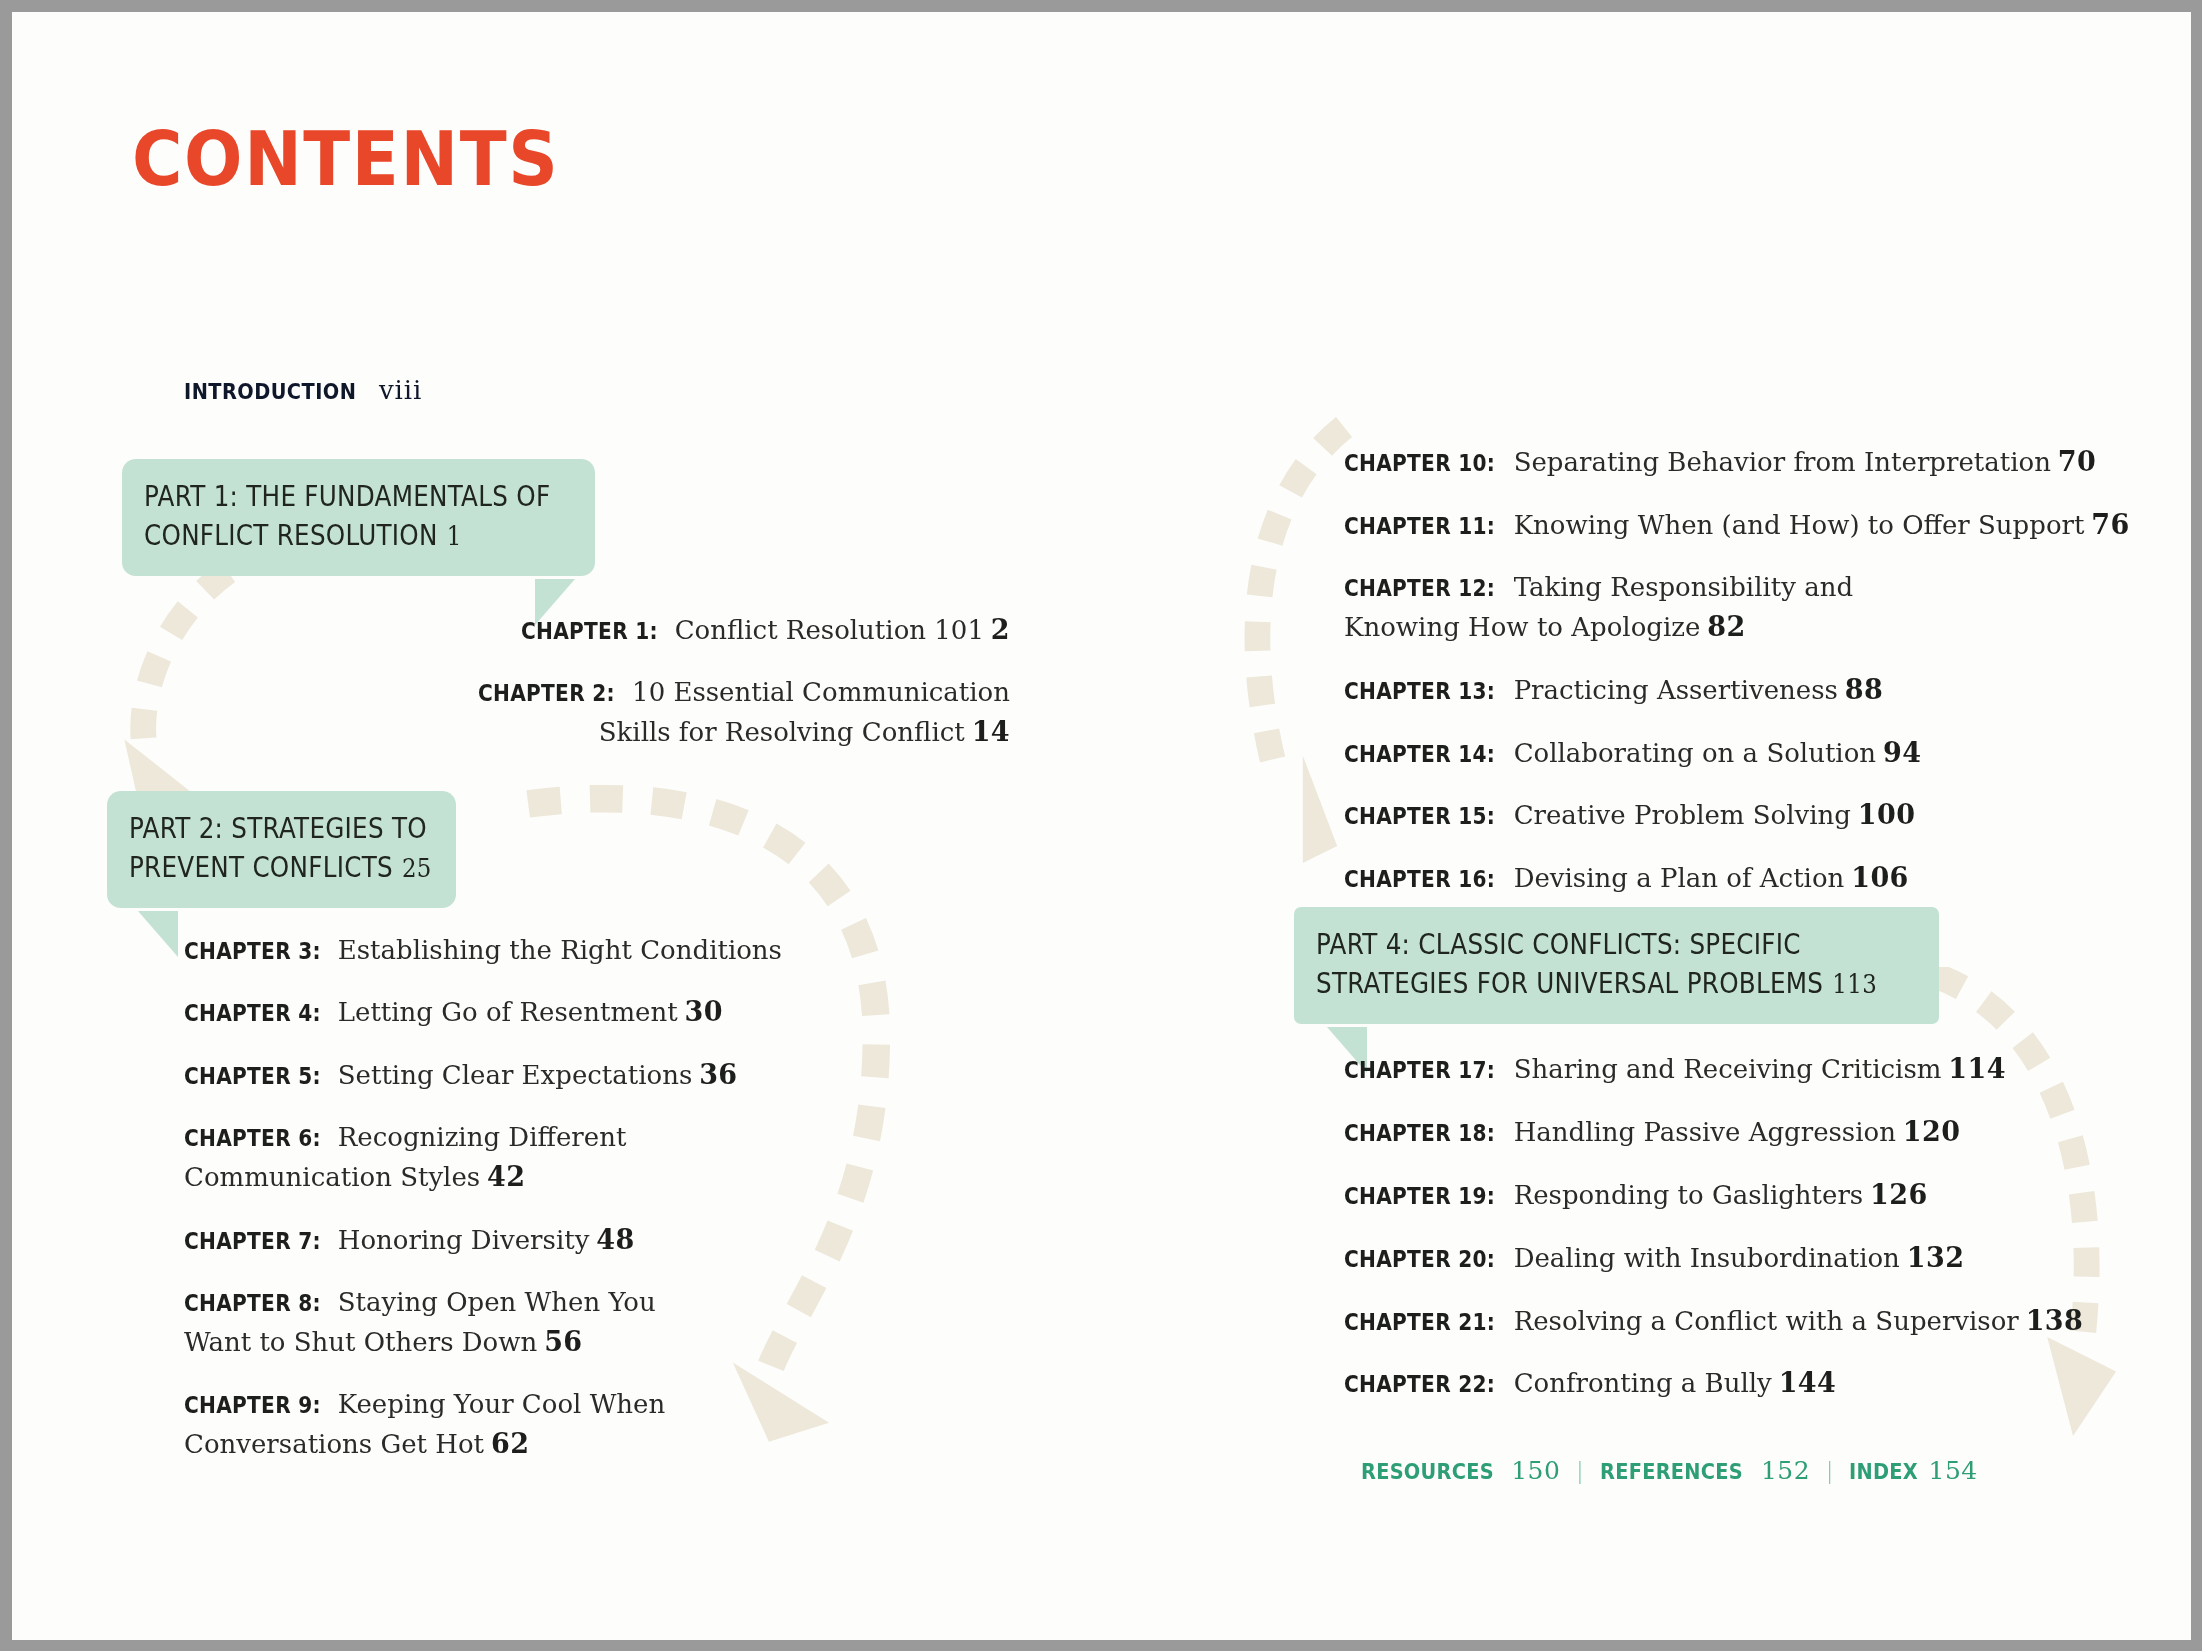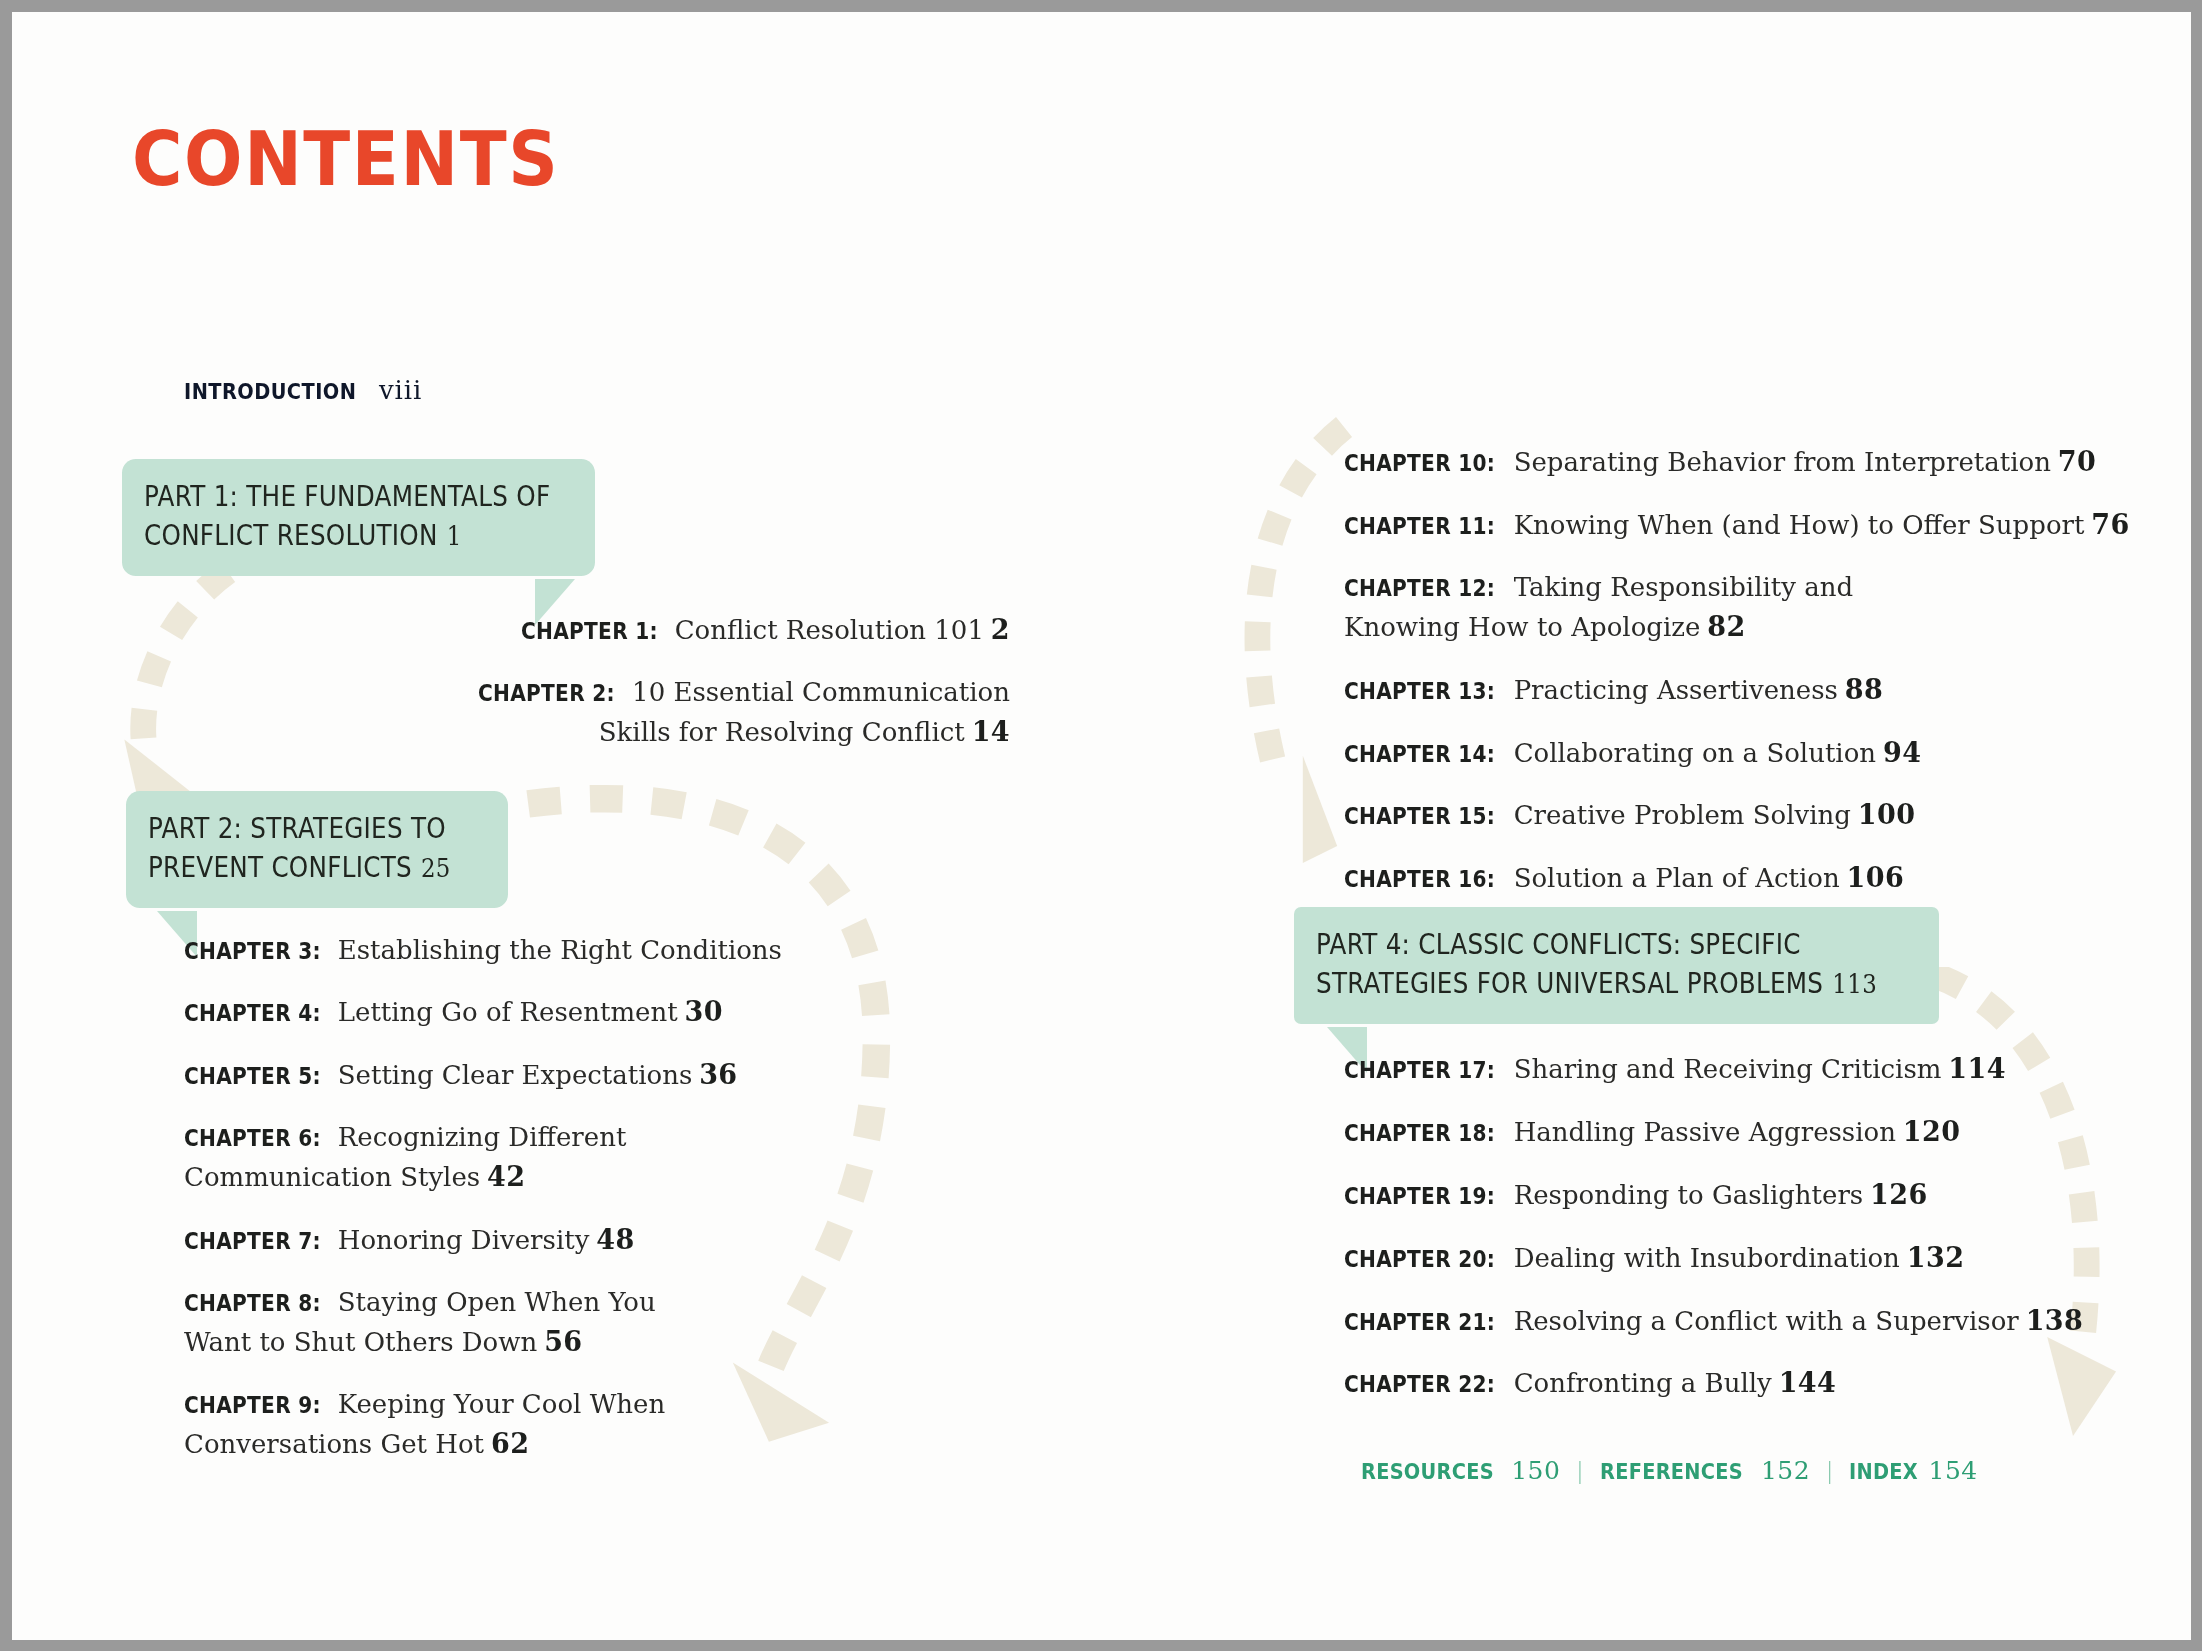--- a/index.html
+++ b/index.html
@@ -242,21 +242,21 @@
       <div class="chapters" style="left:172px; top:598px; width:843px;text-align:right;">
         <div class="chapter">
           <div class="line"><span class="ch-label">CHAPTER 1:</span><span class="ch-title">Conflict Resolution 101</span><span class="ch-page">2</span></div>
         </div>
         <div class="chapter">
           <div class="line"><span class="ch-label">CHAPTER 2:</span><span class="ch-title">10 Essential Communication</span></div>
           <div class="line"><span class="ch-title">Skills for Resolving Conflict</span><span class="ch-page">14</span></div>
         </div>
       </div>
 
-      <div class="part-bubble" style="left:114px; top:779px; width:382px;">
+      <div class="part-bubble" style="left:95px; top:779px; width:349px;">
         <span class="part-text">PART 2: STRATEGIES TO</span>
         <span class="part-text"><span>PREVENT CONFLICTS</span><span class="part-page">25</span></span>
         <div class="tail tail-bl" style="left:31px; top:120px;"></div>
       </div>
 
       <div class="chapters" style="left:172px; top:919px; width:843px;">
         <div class="chapter">
           <div class="line"><span class="ch-label">CHAPTER 3:</span><span class="ch-title">Establishing the Right Conditions</span></div>
         </div>
         <div class="chapter">
@@ -301,21 +301,21 @@
         <div class="chapter">
           <div class="line"><span class="ch-label">CHAPTER 13:</span><span class="ch-title">Practicing Assertiveness</span><span class="ch-page">88</span></div>
         </div>
         <div class="chapter">
           <div class="line"><span class="ch-label">CHAPTER 14:</span><span class="ch-title">Collaborating on a Solution</span><span class="ch-page">94</span></div>
         </div>
         <div class="chapter">
           <div class="line"><span class="ch-label">CHAPTER 15:</span><span class="ch-title">Creative Problem Solving</span><span class="ch-page">100</span></div>
         </div>
         <div class="chapter">
-          <div class="line"><span class="ch-label">CHAPTER 16:</span><span class="ch-title">Solution a Plan of Action</span><span class="ch-page">106</span></div>
+          <div class="line"><span class="ch-label">CHAPTER 16:</span><span class="ch-title">Devising a Plan of Action</span><span class="ch-page">106</span></div>
         </div>
       </div>
 
       <div class="part-bubble" style="left:181px; top:895px; width:645px;border-radius:7px;">
         <span class="part-text">PART 4: CLASSIC CONFLICTS: SPECIFIC</span>
         <span class="part-text"><span>STRATEGIES FOR UNIVERSAL PROBLEMS</span><span class="part-page">113</span></span>
         <div class="tail tail-bl" style="left:33px; top:120px;"></div>
       </div>
 
       <div class="chapters" style="left:231px; top:1037px; width:860px;">

